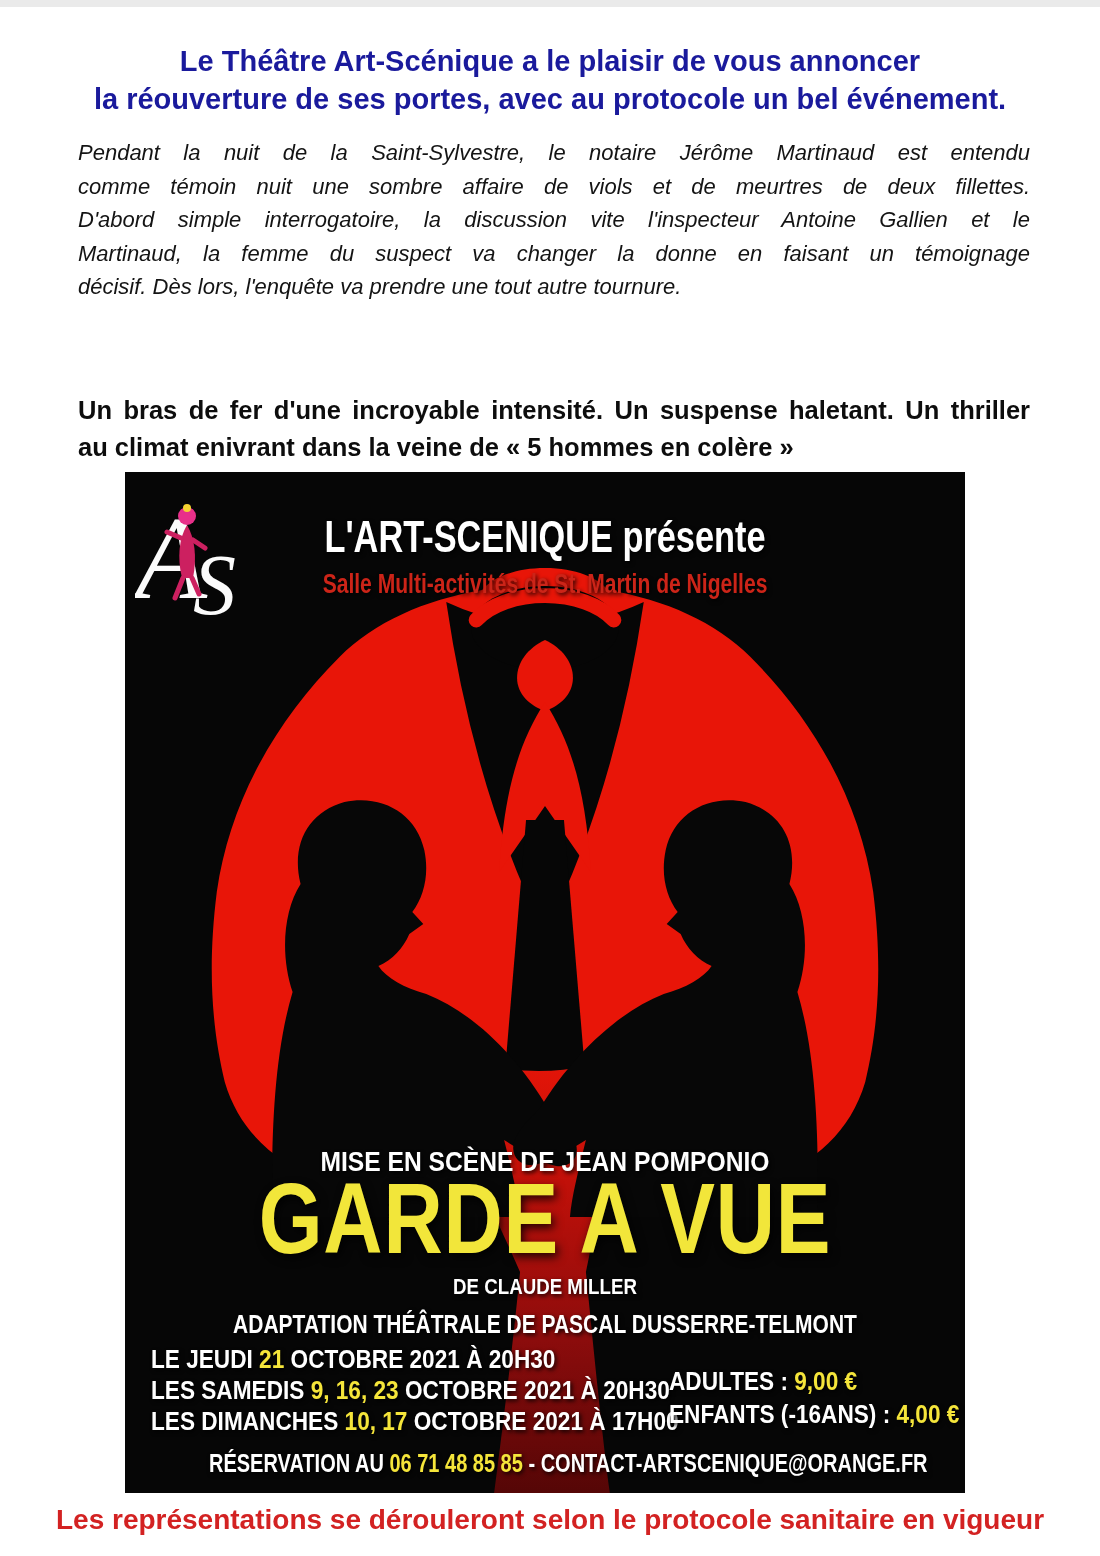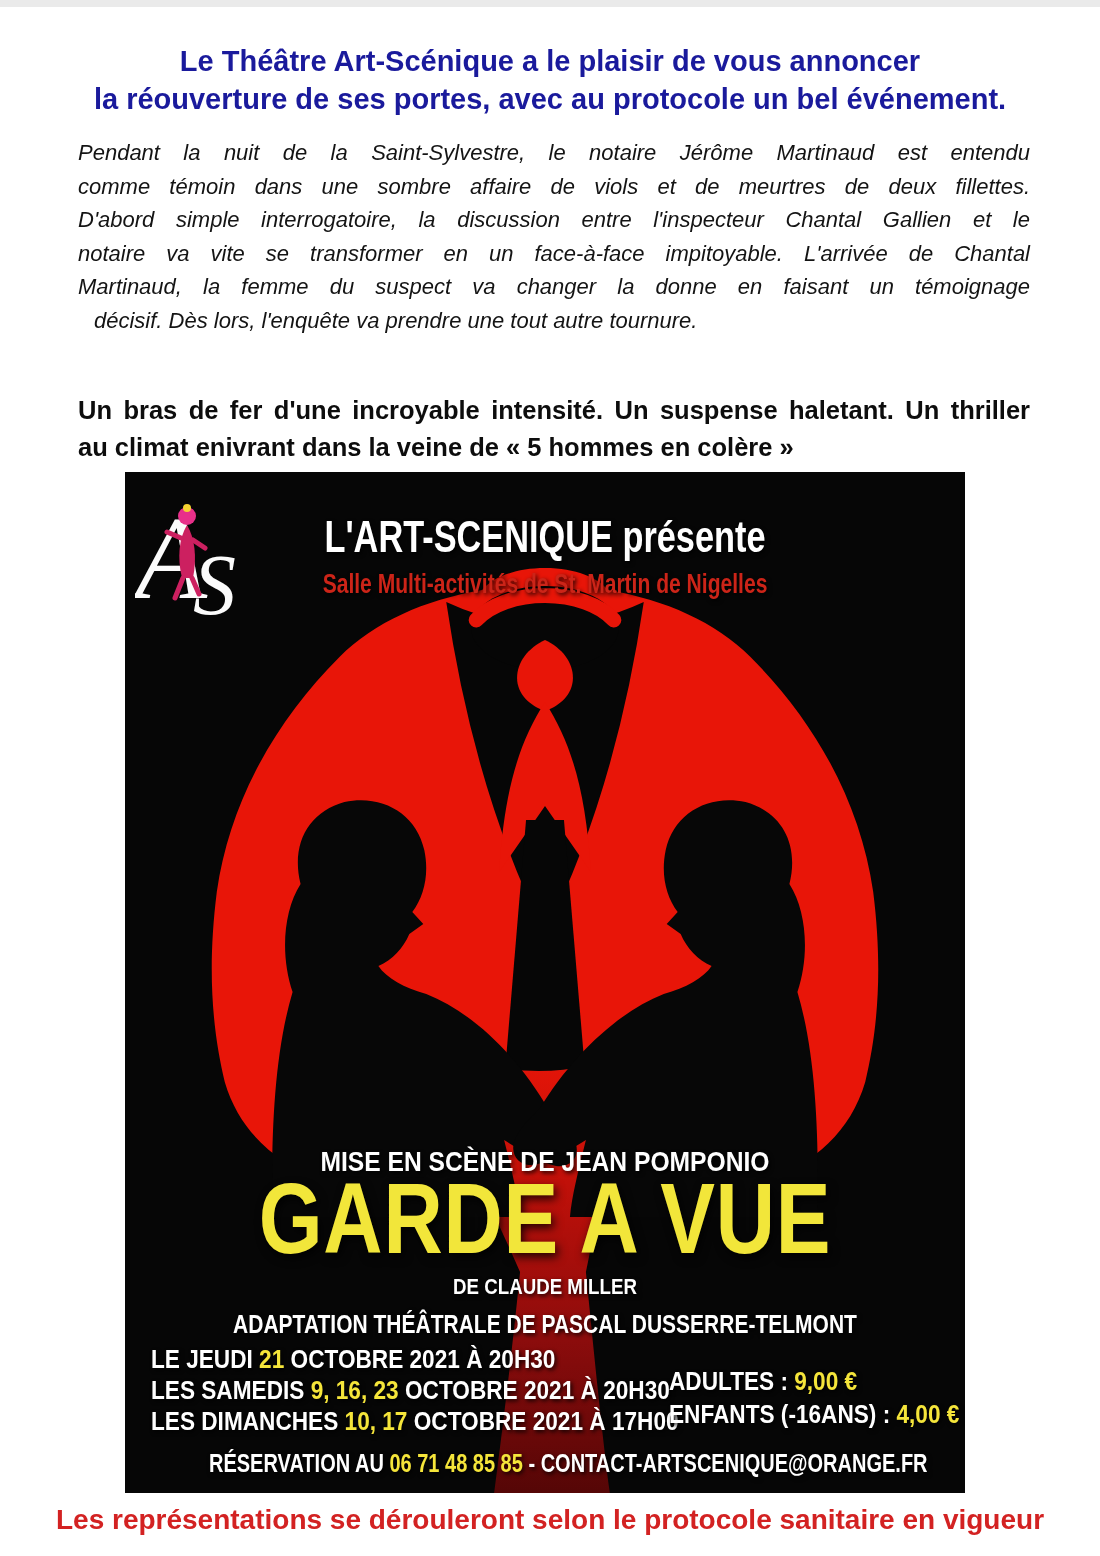--- a/index.html
+++ b/index.html
@@ -11,21 +11,21 @@
 
   .heading {
     position:absolute; top:42px; left:0; width:1100px; text-align:center;
     font-weight:bold; font-size:29px; line-height:38px; color:#1a1a9c;
   }
   .synopsis {
     position:absolute; top:136px; left:78px; width:952px;
     font-style:italic; font-size:22px; line-height:33.5px; color:#141414;
   }
   .synopsis .jline { text-align:justify; text-align-last:justify; }
-  .synopsis .jline.last { text-align-last:left;margin-left:16px; }
+  .synopsis .jline.last { text-align-last:left; }
   .tagline {
     position:absolute; top:392px; left:78px; width:952px;
     font-weight:bold; font-size:25.5px; line-height:37px; color:#0d0d0d;
   }
   .tagline .jline { text-align:justify; text-align-last:justify; }
   .tagline .jline.last { text-align-last:left; }
   .footer-note {
     position:absolute; top:1504px; left:0; width:1100px; text-align:center;
     font-weight:bold; font-size:28px; color:#d32222;
   }
@@ -70,23 +70,22 @@
 <div class="page">
   <div class="top-strip"></div>
 
   <div class="heading">
     <div>Le Théâtre Art-Scénique a le plaisir de vous annoncer</div>
     <div>la réouverture de ses portes, avec au protocole un bel événement.</div>
   </div>
 
   <div class="synopsis">
     <div class="jline">Pendant la nuit de la Saint-Sylvestre, le notaire Jérôme Martinaud est entendu</div>
-    <div class="jline">comme témoin dans une sombre affaire de viols et de meurtres de deux fillettes.</div>
-    <div class="jline">D'abord simple interrogatoire, la discussion entre l'inspecteur Chantal Gallien et le</div>
-    <div class="jline">notaire va vite se transformer en un face-à-face impitoyable. L'arrivée de Chantal</div>
+    <div class="jline">comme témoin nuit une sombre affaire de viols et de meurtres de deux fillettes.</div>
+    <div class="jline">D'abord simple interrogatoire, la discussion vite l'inspecteur Antoine Gallien et le</div>
     <div class="jline">Martinaud, la femme du suspect va changer la donne en faisant un témoignage</div>
     <div class="jline last">décisif. Dès lors, l'enquête va prendre une tout autre tournure.</div>
   </div>
 
   <div class="tagline">
     <div class="jline">Un bras de fer d'une incroyable intensité. Un suspense haletant. Un thriller</div>
     <div class="jline last">au climat enivrant dans la veine de « 5 hommes en colère »</div>
   </div>
 
   <div class="poster">

